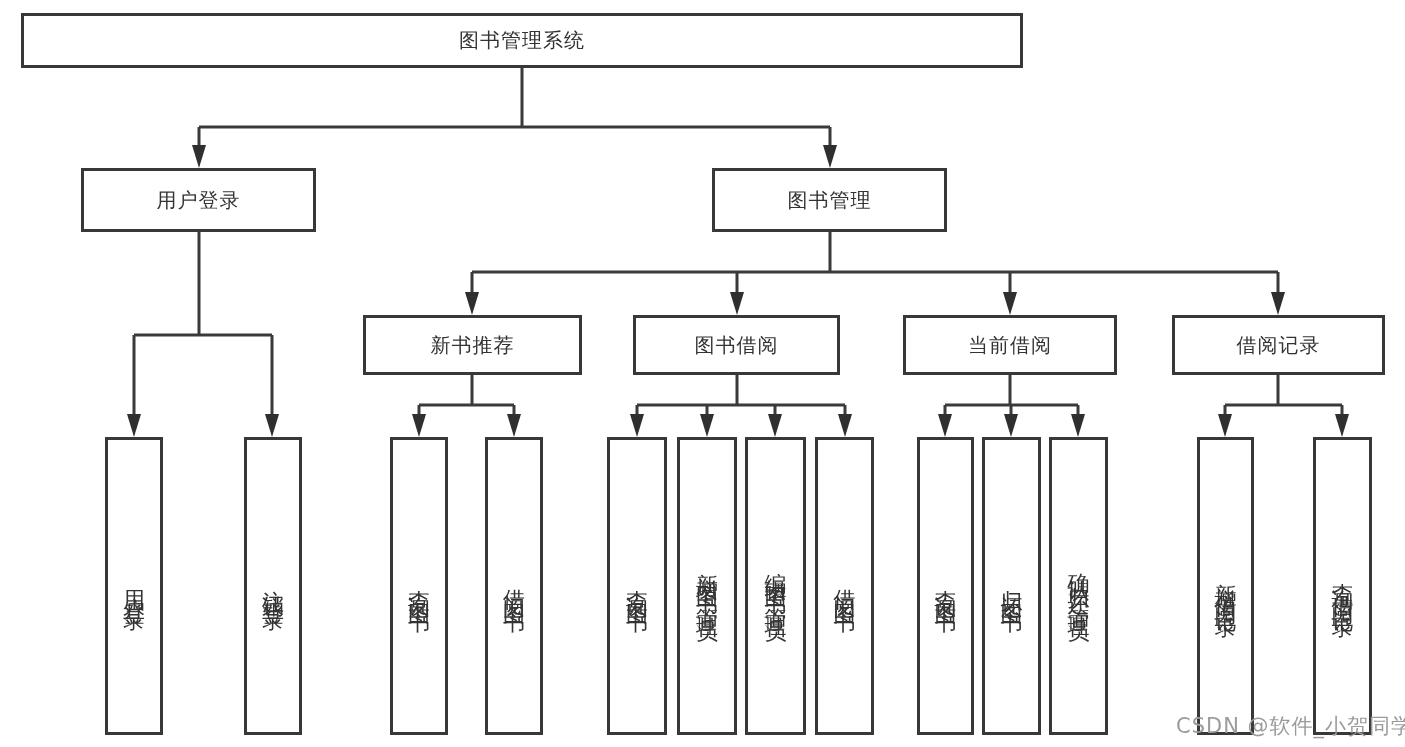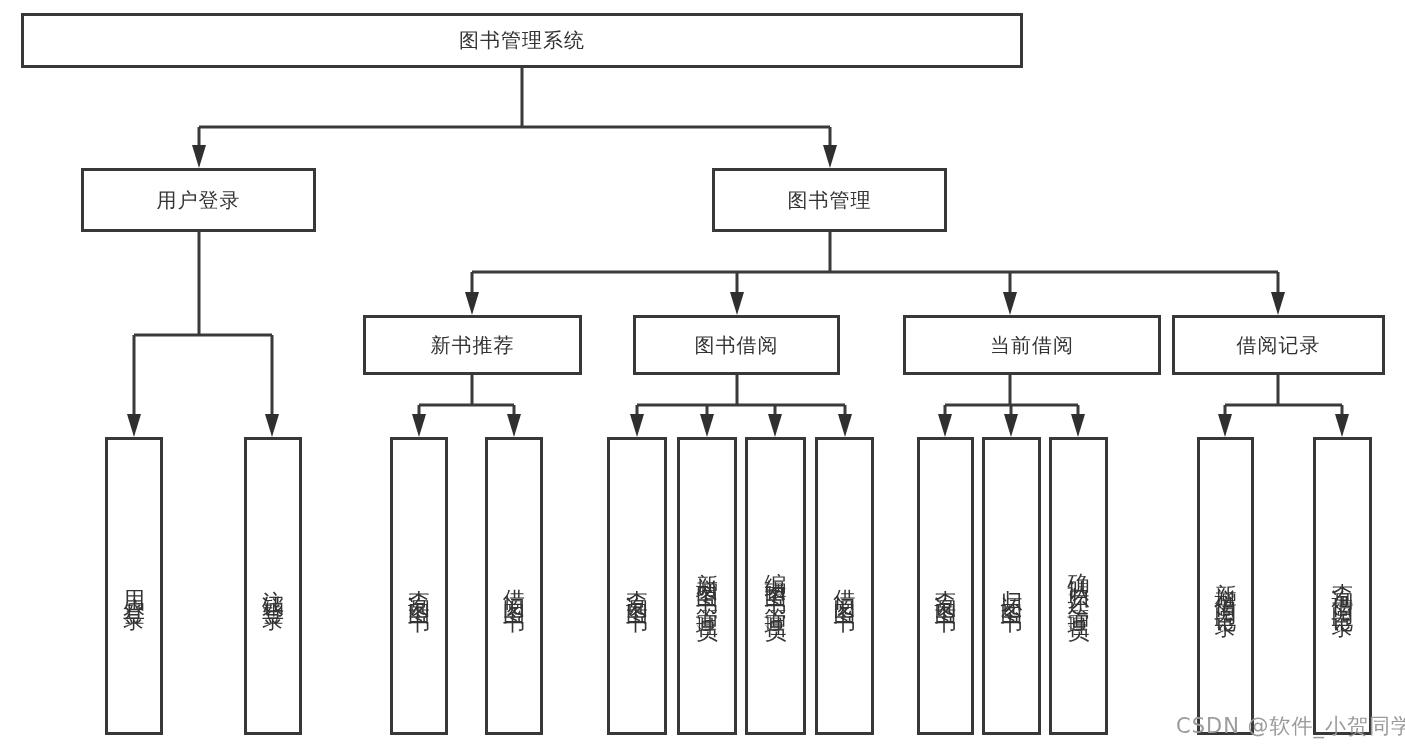--- a/index.html
+++ b/index.html
@@ -120,21 +120,21 @@
   <div class="node" style="left:712px;top:168px;width:235px;height:64px;">
     <span class="hlabel">图书管理</span>
   </div>
 
   <div class="node" style="left:633px;top:315px;width:207px;height:60px;">
     <span class="hlabel">图书借阅</span>
   </div>
   <div class="node" style="left:363px;top:315px;width:219px;height:60px;">
     <span class="hlabel">新书推荐</span>
   </div>
-  <div class="node" style="left:903px;top:315px;width:258px;height:60px;">
+  <div class="node" style="left:903px;top:315px;width:214px;height:60px;">
     <span class="hlabel">当前借阅</span>
   </div>
   <div class="node" style="left:1172px;top:315px;width:213px;height:60px;font-family:Liberation Serif, serif;">
     <span class="hlabel">借阅记录</span>
   </div>
 
   <div class="node" style="left:105px;top:437px;width:58px;height:298px;">
     <span class="vlabel">用户登录</span>
   </div>
   <div class="node" style="left:244px;top:437px;width:58px;height:298px;">

